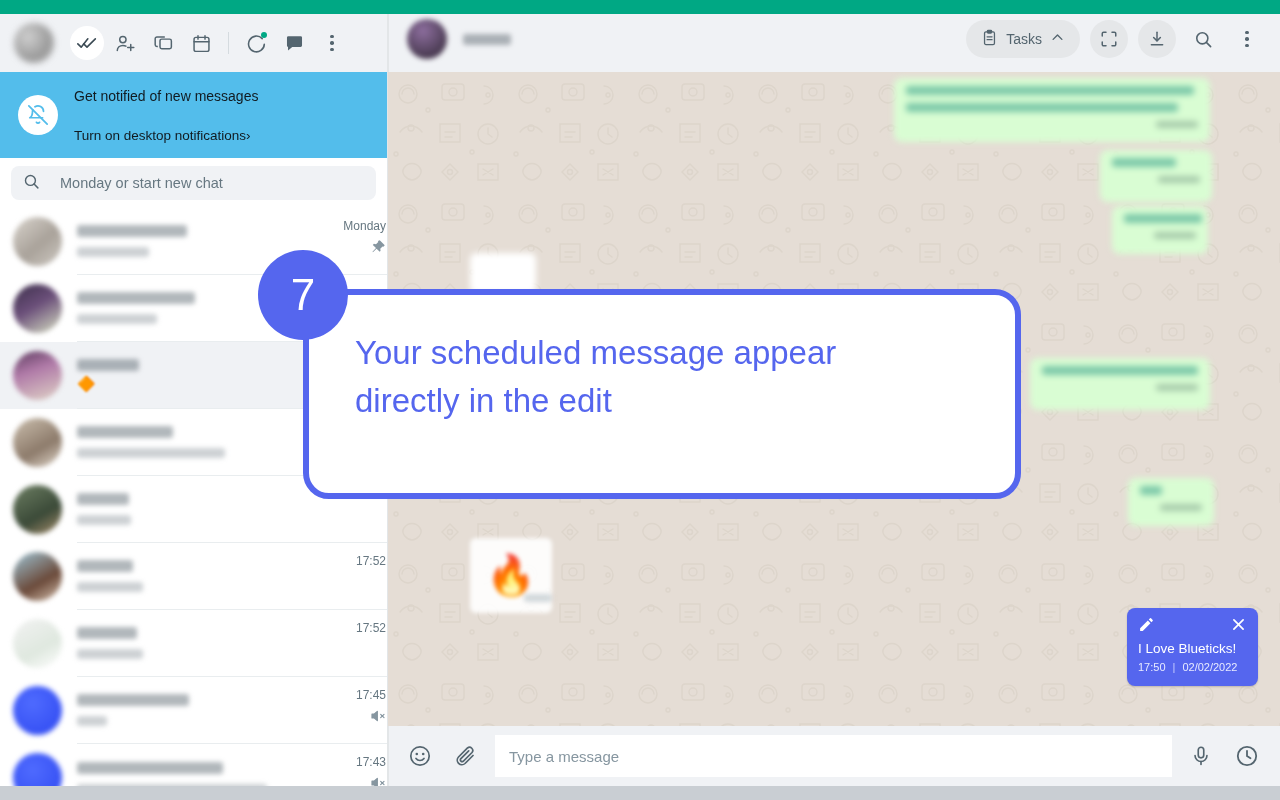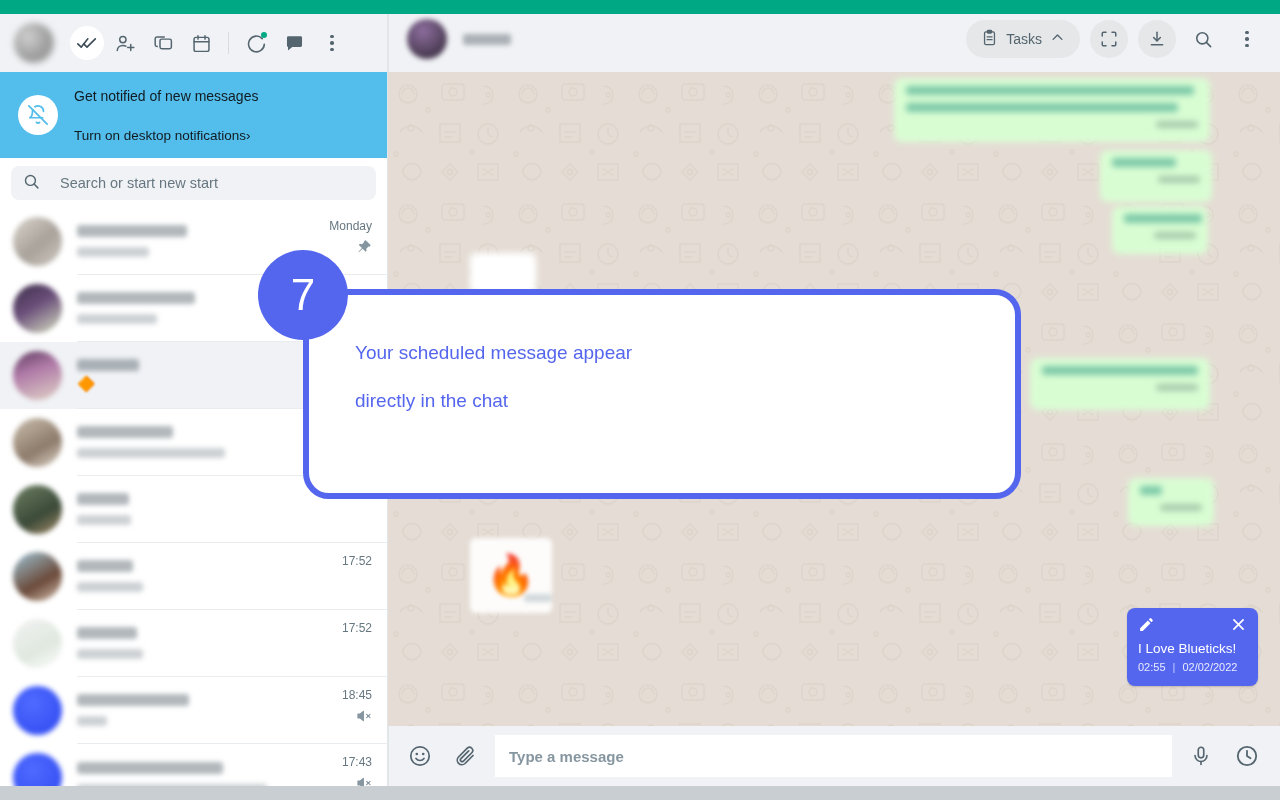--- a/index.html
+++ b/index.html
@@ -63,21 +63,21 @@
   
   .chat-list { height:calc(772px - 58px - 86px - 50px); overflow:hidden; position:relative; }
   .chat-row { height:67px; display:flex; align-items:center; padding-left:13px; position:relative; background:#fff; }
   .chat-row.selected { background:#f0f2f5; }
   .c-avatar { width:49px; height:49px; border-radius:50%; flex:0 0 auto; filter:blur(2.4px); }
   .c-body { flex:1; height:67px; border-bottom:1px solid #e9edef; display:flex; flex-direction:column;
             justify-content:center; margin-left:15px; padding-right:15px; position:relative; }
   .chat-row:last-child .c-body { border-bottom:none; }
   .c-name { height:12px; border-radius:3px; filter:blur(2.6px); background:#64707880; }
   .c-msg  { height:10px; border-radius:3px; filter:blur(2.6px); background:#8d979e70; margin-top:10px; }
-  .c-meta { position:absolute; right:15px; top:11px; text-align:right; }
+  .c-meta { position:absolute; right:1px; top:11px; text-align:right; }
   .c-time { font-size:12px; color:#667781; display:block; }
   .c-sub  { margin-top:6px; display:flex; justify-content:flex-end; color:#8696a0; }
   .scroll-thumb { position:absolute; right:1px; top:2px; width:5px; height:88px; border-radius:3px; background:#d9dbdd; }
 
   
   .conv { position:absolute; top:14px; left:388px; width:892px; height:772px; overflow:hidden; }
   .conv-header {
     height:58px; background:#f0f2f5; display:flex; align-items:center;
     padding:0 16px 8px 18px; border-left:1px solid #e3e6e8;
   }
@@ -135,35 +135,35 @@
   
   .arrow { position:absolute; left:780px; top:630px; }
 
   
   .composer {
     height:60px; background:#f0f2f5; display:flex; align-items:center;
     padding:0 16px 0 14px; gap:12px; border-left:1px solid #e3e6e8;
   }
   .comp-input {
     flex:1; height:42px; background:#fff; border-radius:0; display:flex;
-    align-items:center; padding:15px 14px;font-weight:bold;
+    align-items:center; padding:15px 14px;
   }
   .comp-ph { color:#8696a0; font-size:15px; }
 
   
   .statusbar { position:absolute; left:0; bottom:0; width:1280px; height:14px; background:#c9ced3; }
 
   
   .callout { position:absolute; left:303px; top:289px; width:718px; height:210px; }
   .callout-box {
     position:absolute; left:0; top:0; width:718px; height:210px;
     background:#fff; border:6px solid #5566ee; border-radius:26px;
     padding:34px 0 0 46px;
   }
-  .callout-line { color:#5566ee; font-size:19px; line-height:48px; white-space:nowrap; }
+  .callout-line { color:#5566ee; font-size:33px; line-height:48px; white-space:nowrap; }
   .callout-badge {
     position:absolute; left:-45px; top:-39px; width:90px; height:90px; border-radius:50%;
     background:#5566ee; color:#fff; display:flex; align-items:center; justify-content:center;
     font-size:44px; line-height:44px;
   }
 </style>
 </head>
 <body>
 
 <div class="app">
@@ -247,21 +247,21 @@
     </div>
 
     <div class="search-wrap">
       <div class="search-box">
         <span>
           <svg width="17" height="17" viewBox="0 0 24 24" fill="none" stroke="#54656f" stroke-width="2" stroke-linecap="round">
             <circle cx="10.5" cy="10.5" r="7"></circle>
               <path d="M15.6 15.6L21 21"></path>
           </svg>
         </span>
-        <span class="search-ph">Search or start new start</span>
+        <span class="search-ph">Monday or start new chat</span>
       </div>
     </div>
 
     <div class="chat-list" id="chat-list">
       <div class="scroll-thumb"></div>
     <div class="chat-row">
           <div class="c-avatar" style="background: linear-gradient(140deg, rgb(217, 212, 205), rgb(169, 162, 154) 55%, rgb(207, 202, 195));"></div>
           <div class="c-body">
             <div class="c-name" style="width: 110px;"></div>
             <div class="c-msg" style="width: 72px;"></div>
@@ -334,21 +334,21 @@
               <span class="c-time">17:52</span>
             </div>
           </div>
         </div>
         <div class="chat-row">
           <div class="c-avatar" style="background: radial-gradient(circle at 40% 35%, rgb(79, 107, 255), rgb(45, 71, 240));"></div>
           <div class="c-body">
             <div class="c-name" style="width: 112px;"></div>
             <div class="c-msg" style="width: 30px;"></div>
             <div class="c-meta">
-              <span class="c-time">18:45</span>
+              <span class="c-time">17:45</span>
               <span class="c-sub">
                 <svg width="16" height="16" viewBox="0 0 24 24" fill="none" stroke="#8696a0" stroke-width="1.8" stroke-linecap="round" stroke-linejoin="round">
                   <path d="M11 5L6.5 9H3v6h3.5L11 19z" fill="#8696a0"></path>
                   <path d="M16 9.5l5 5M21 9.5l-5 5"></path>
                 </svg>
               </span>
             </div>
           </div>
         </div>
         <div class="chat-row">
@@ -494,21 +494,21 @@
             </svg>
           </span>
           <span>
             <svg width="17" height="17" viewBox="0 0 24 24" fill="none" stroke="#fff" stroke-width="2.4" stroke-linecap="round">
               <path d="M5.5 5.5l13 13M18.5 5.5l-13 13"></path>
             </svg>
           </span>
         </div>
         <div class="sched-text">I Love Blueticks!</div>
         <div class="sched-meta">
-          <span>02:55</span>
+          <span>17:50</span>
           <span class="sched-sep">|</span>
           <span>02/02/2022</span>
         </div>
       </div>
 
       <svg class="arrow" width="270" height="60" viewBox="0 0 270 60">
         <path d="M2 34 L205 30" stroke="#1787e0" stroke-width="6" stroke-linecap="round" fill="none"></path>
         <path d="M206 5 L266 31 L206 56 L222 31 Z" fill="none" stroke="#1787e0" stroke-width="7" stroke-linejoin="round"></path>
       </svg>
     </div>
@@ -542,19 +542,19 @@
           <circle cx="12" cy="12" r="9.2"></circle>
             <path d="M12 6.8V12l3.5 2.3"></path>
         </svg>
       </span>
     </div>
   </div>
 
   <div class="callout">
     <div class="callout-box">
       <div class="callout-line">Your scheduled message appear</div>
-      <div class="callout-line">directly in the chat</div>
+      <div class="callout-line">directly in the edit</div>
     </div>
     <div class="callout-badge">7</div>
   </div>
 
   <div class="statusbar"></div>
 </div>
 
 </body></html>

